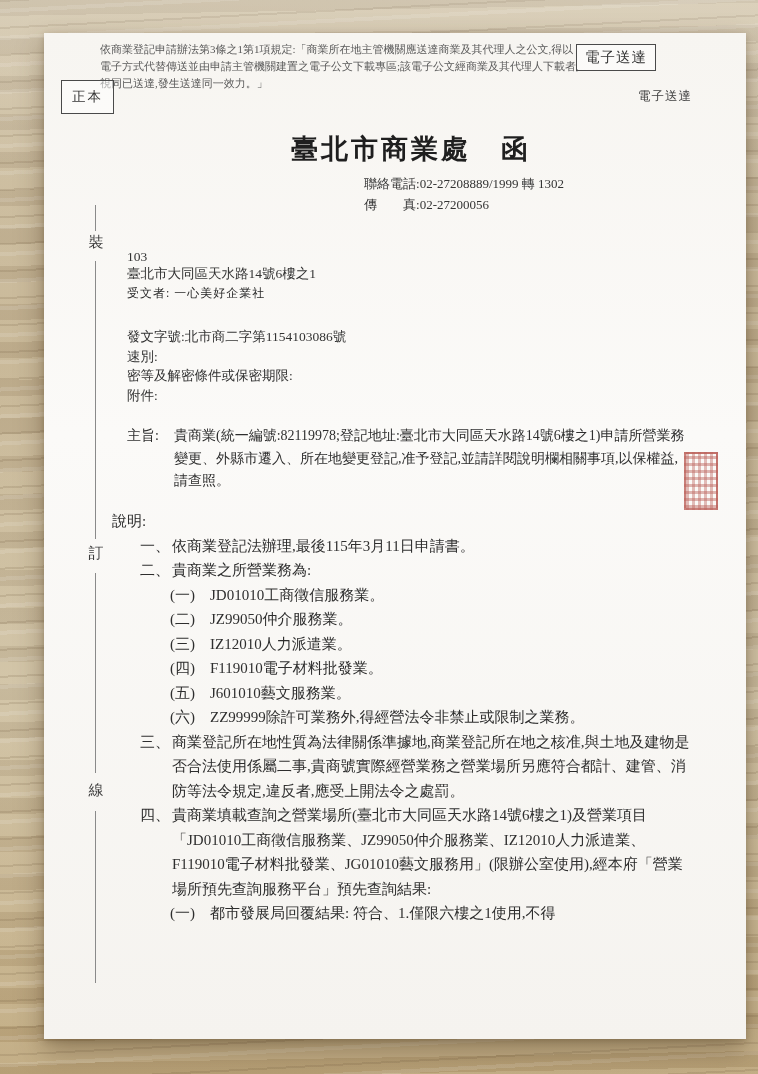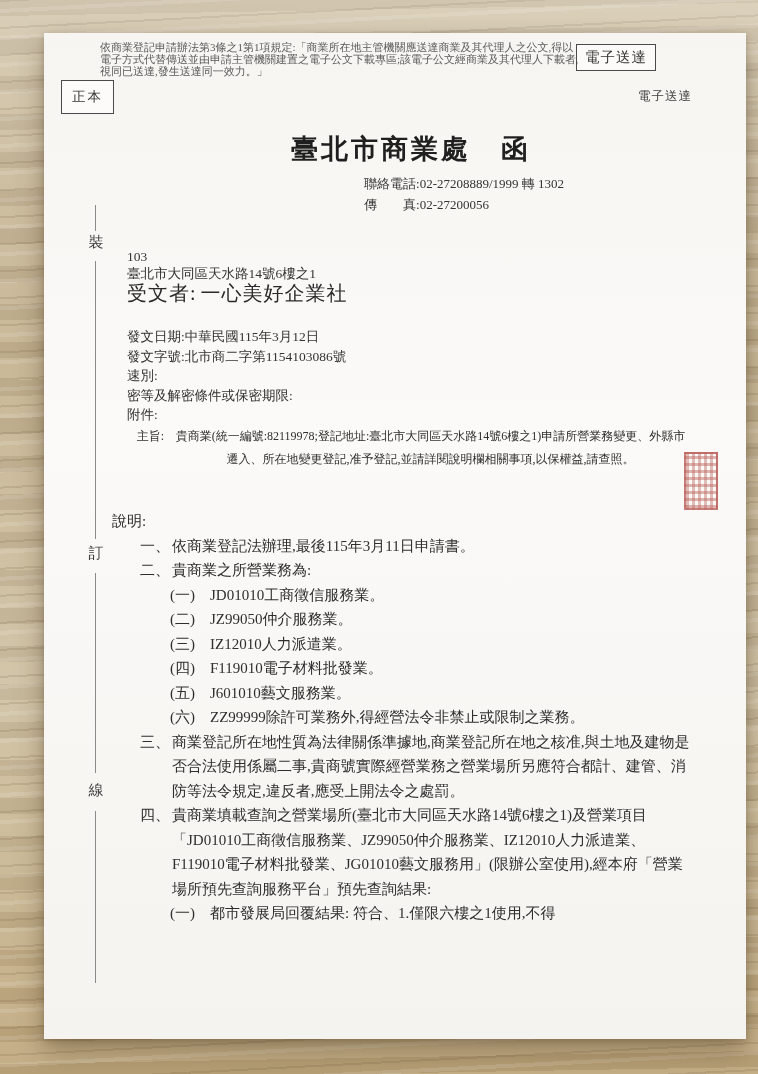--- a/index.html
+++ b/index.html
@@ -12,34 +12,34 @@
       repeating-linear-gradient(179deg, rgba(120,95,60,.10) 0 16px, rgba(222,208,176,.20) 16px 38px),
       linear-gradient(180deg,#cec1a7 0%,#c4b393 34%,#d0c3a7 64%,#bda67c 100%);
   }
   .paper{
     position:absolute;left:44px;top:33px;width:702px;height:1006px;
     background:linear-gradient(180deg,#f7f5f1,#fbfaf8 40%,#f5f3ef);
     box-shadow:0 12px 26px rgba(70,50,25,.40),0 2px 6px rgba(70,50,25,.25);
     color:#3b3b3b;
   }
   .abs{position:absolute;}
-  .disclaimer{left:56px;top:8px;width:482px;font-size:11px;line-height:12px;color:#5a5a5a;}
+  .disclaimer{left:56px;top:8px;width:482px;font-size:11px;line-height:17px;color:#5a5a5a;}
   .stamp-box{border:1.5px solid #4a4a4a;color:#333;background:rgba(255,255,255,.5);}
   .edelivery-box{left:532px;top:11px;padding:3px 8px;font-size:14.5px;letter-spacing:1px;}
   .original-box{left:17px;top:47px;padding:7px 10px;font-size:13.5px;letter-spacing:2px;}
   .edelivery-note{left:594px;top:55px;font-size:12.5px;letter-spacing:1px;color:#3f3f3f;}
   .title{left:0;top:82px;width:100%;margin:16px;text-align:center;font-size:27px;font-weight:600;
          letter-spacing:3px;color:#1f1f1f;}
   .agency{left:320px;top:141px;font-size:13px;line-height:20.5px;color:#333;}
   .agency .row{white-space:nowrap;}
   .recipient{left:83px;top:215px;font-size:13.5px;line-height:17px;color:#333;}
-  .recv-line{font-size:20px;margin-top:3px;letter-spacing:1px;color:#2a2a2a;}
+  .recv-line{font-size:12px;margin-top:3px;letter-spacing:1px;color:#2a2a2a;}
   .recv-line .lbl{margin-right:4px;}
   .meta{left:83px;top:294px;font-size:13.5px;line-height:19.5px;color:#333;}
-  .subject{left:83px;top:392px;width:560px;display:flex;font-size:12px;line-height:22.5px;color:#2e2e2e;text-align:center;}
+  .subject{left:83px;top:392px;width:560px;display:flex;font-size:14px;line-height:22.5px;color:#2e2e2e;}
   .subject .sec-label{width:47px;flex:0 0 47px;}
   .subject .sec-body{width:513px;}
   .explanation{left:68px;top:476px;width:578px;font-size:15px;line-height:24.5px;color:#2e2e2e;}
   .item{display:flex;}
   .item .marker{flex:0 0 32px;}
   .item .txt{flex:1;}
   .lv1{margin-left:28px;}
   .lv2{margin-left:58px;}
   .lv2 .marker{flex:0 0 40px;}
   .margin-line{left:51px;width:1px;background:#8a8a8a;}
@@ -74,21 +74,20 @@
 
     <div class="abs recipient">
       <div>103</div>
       <div>臺北市大同區天水路14號6樓之1</div>
       <div class="recv-line">
         <span class="lbl">受文者:</span><span>一心美好企業社</span>
       </div>
     </div>
 
     <div class="abs meta">
-      <div><span>發文日期:</span><span>中華民國115年3月12日</span></div>
       <div><span>發文字號:</span><span>北市商二字第1154103086號</span></div>
       <div><span>速別:</span><span></span></div>
       <div><span>密等及解密條件或保密期限:</span><span></span></div>
       <div><span>附件:</span><span></span></div>
     </div>
 
     <div class="abs subject">
       <span class="sec-label">主旨:</span>
       <div class="sec-body">貴商業(統一編號:82119978;登記地址:臺北市大同區天水路14號6樓之1)申請所營業務變更、外縣市遷入、所在地變更登記,准予登記,並請詳閱說明欄相關事項,以保權益,請查照。</div>
     </div>

